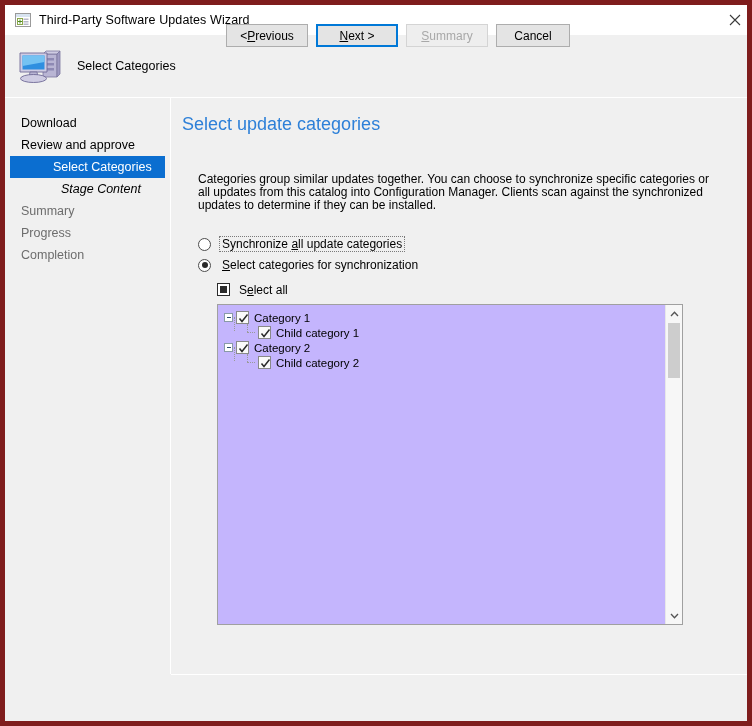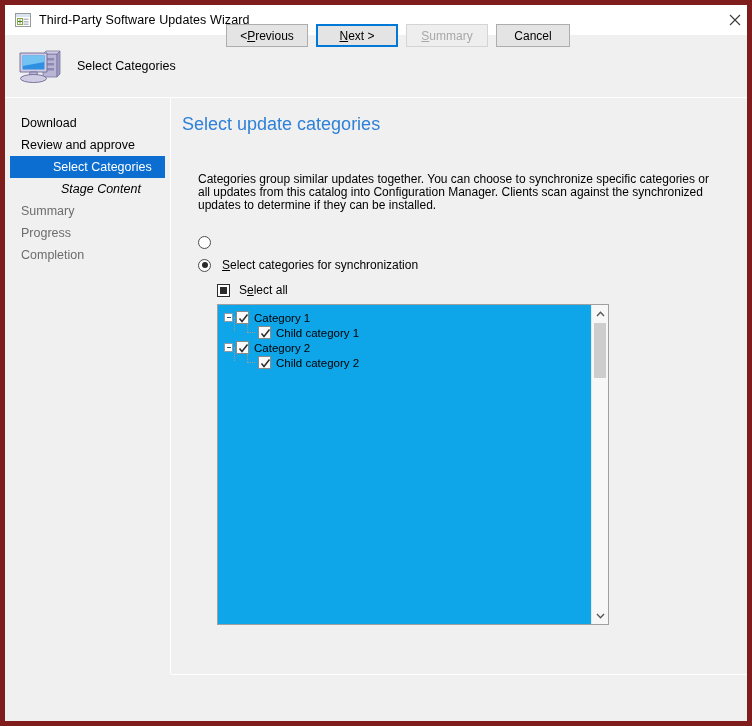--- a/index.html
+++ b/index.html
@@ -198,21 +198,21 @@
   .radio-label.focused {
     border: 1px dotted #7a7a7a;
     padding: 0px 2px;
   }
 
   
   .selectall-row {
     position: absolute;
     left: 46px; top: 185px;
     display: flex;
-    align-items: center;
+    align-items: flex-start;
     cursor: default;
   }
   .cb-indeterminate {
     width: 13px; height: 13px;
     border: 1px solid #2b2b2b;
     background: #ffffff;
     box-sizing: border-box;
     flex: none;
     margin-right: 9px;
     position: relative;
@@ -228,23 +228,23 @@
     font-size: 12px;
     color: #000000;
     white-space: nowrap;
   }
   u.acc { text-decoration: underline; text-underline-offset: 1px; }
 
   
   .tree-panel {
     position: absolute;
     left: 46px; top: 206px;
-    width: 392px;
+    width: 466px;
     height: 321px;
-    background: #0ea5e9;
+    background: #c4b5fd;
     border: 1px solid #a0a0a0;
     box-sizing: border-box;
     overflow: hidden;
   }
   .tree-inner {
     position: absolute;
     left: 0; top: 0;
     width: 453px;
     height: 319px;
     padding: 5px 0 0 6px;
@@ -463,20 +463,21 @@
   </div>
   <div class="sidebar-divider"></div>
 
   <div class="content">
 
     <div class="page-heading">Select update categories</div>
     <div class="description">Categories group similar updates together. You can choose to synchronize specific categories or all updates from this catalog into Configuration Manager. Clients scan against the synchronized updates to determine if they can be installed.</div>
 
     <div class="radio-row one">
       <span class="radio-mark"></span>
+      <span class="radio-label focused"><span>Synchronize </span><u class="acc">a</u><span>ll update categories</span></span>
     </div>
 
     <div class="radio-row two">
       <span class="radio-mark on"></span>
       <span class="radio-label"><u class="acc">S</u><span>elect categories for synchronization</span></span>
     </div>
 
     <div class="selectall-row">
       <span class="cb-indeterminate"></span>
       <span class="selectall-label"><span>S</span><u class="acc">e</u><span>lect all</span></span>

